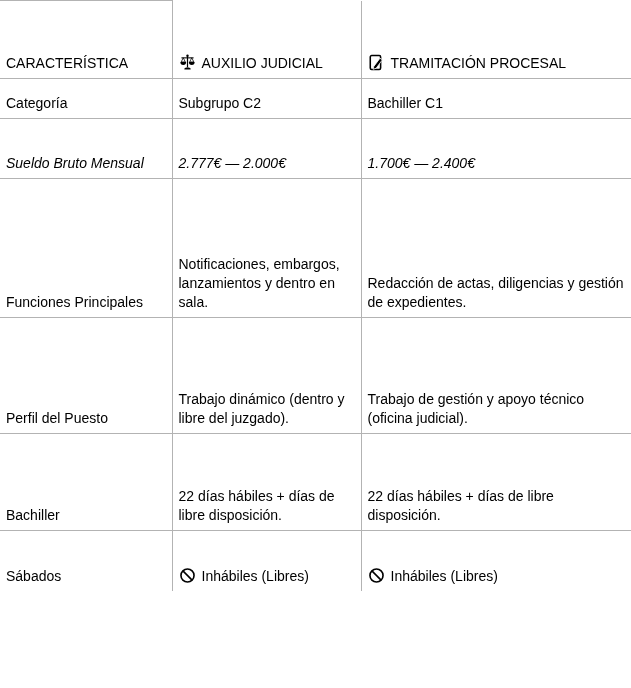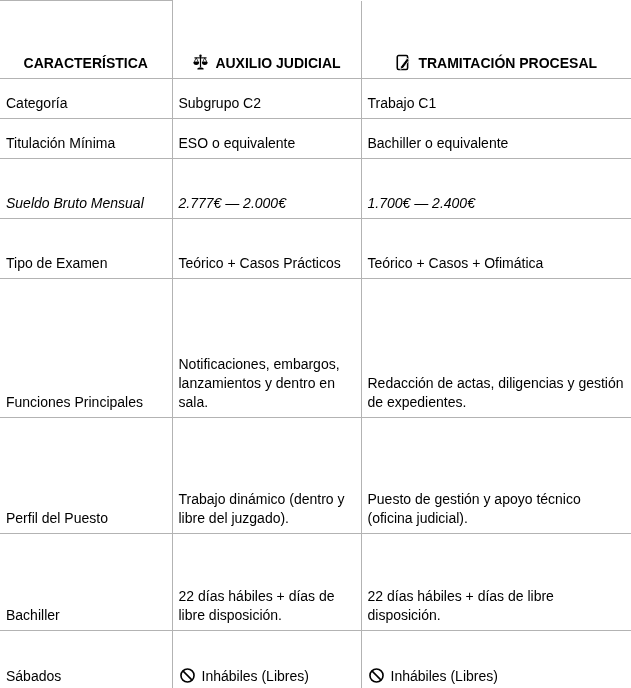--- a/index.html
+++ b/index.html
@@ -15,21 +15,21 @@
     border-collapse:collapse;table-layout:fixed;width:631px;
   }
   col.c1{width:172px;} col.c2{width:189px;} col.c3{width:270px;}
   .cmp th,.cmp td{
     vertical-align:bottom;text-align:left;
     padding:0 6px 5px 6px;
     font-size:14px;line-height:19px;font-weight:normal;
     border-bottom:1px solid var(--grid);
     overflow:hidden;
   }
-  .cmp th{font-weight:bold;white-space:nowrap;text-align:center;}
+  .cmp th{font-weight:normal;white-space:nowrap;}
   .colsep{border-right:1px solid var(--grid);}
   .feature{font-weight:bold;}
   th.top-border{border-top:1px solid var(--grid);}
   tr.r-header{height:78px;}
   tr.r-categoria{height:40px;margin-left:32px;}
   tr.r-titulacion{height:40px;}
   tr.r-sueldo{height:60px;font-style:italic;}
   tr.r-examen{height:60px;}
   tr.r-funciones{height:139px;}
   tr.r-perfil{height:116px;}
@@ -76,51 +76,41 @@
             <rect x="3.2" y="2.2" width="14.6" height="19.6" rx="2" fill="none" stroke="#000" stroke-width="2.2"></rect>
             <path d="M8.2 17.6 L16.9 5.9 l3.3 2.5 L11.5 20.1 l-4.2 1.5 z" fill="#000" stroke="#fff" stroke-width="1.1"></path>
           </svg>
         </span><span>TRAMITACIÓN PROCESAL</span>
       </th>
     </tr>
 
     <tr class="r-categoria">
       <td class="colsep feature">Categoría</td>
       <td class="colsep">Subgrupo C2</td>
-      <td>Trabajo C1</td>
+      <td>Bachiller C1</td>
     </tr>
 
-    <tr class="r-titulacion">
-      <td class="colsep feature">Titulación Mínima</td>
-      <td class="colsep">ESO o equivalente</td>
-      <td>Bachiller o equivalente</td>
-    </tr>
 
     <tr class="r-sueldo">
       <td class="colsep feature">Sueldo Bruto Mensual</td>
       <td class="colsep">2.777€ — 2.000€</td>
       <td>1.700€ — 2.400€</td>
     </tr>
 
-    <tr class="r-examen">
-      <td class="colsep feature">Tipo de Examen</td>
-      <td class="colsep">Teórico + Casos Prácticos</td>
-      <td>Teórico + Casos + Ofimática</td>
-    </tr>
 
     <tr class="r-funciones">
       <td class="colsep feature">Funciones Principales</td>
       <td class="colsep">Notificaciones, embargos, lanzamientos y dentro en sala.</td>
       <td>Redacción de actas, diligencias y gestión de expedientes.</td>
     </tr>
 
     <tr class="r-perfil">
       <td class="colsep feature">Perfil del Puesto</td>
       <td class="colsep">Trabajo dinámico (dentro y libre del juzgado).</td>
-      <td>Puesto de gestión y apoyo técnico (oficina judicial).</td>
+      <td>Trabajo de gestión y apoyo técnico (oficina judicial).</td>
     </tr>
 
     <tr class="r-vacaciones">
       <td class="colsep feature">Bachiller</td>
       <td class="colsep">22 días hábiles + días de libre disposición.</td>
       <td>22 días hábiles + días de libre disposición.</td>
     </tr>
 
     <tr class="r-sabados">
       <td class="colsep feature">Sábados</td>

